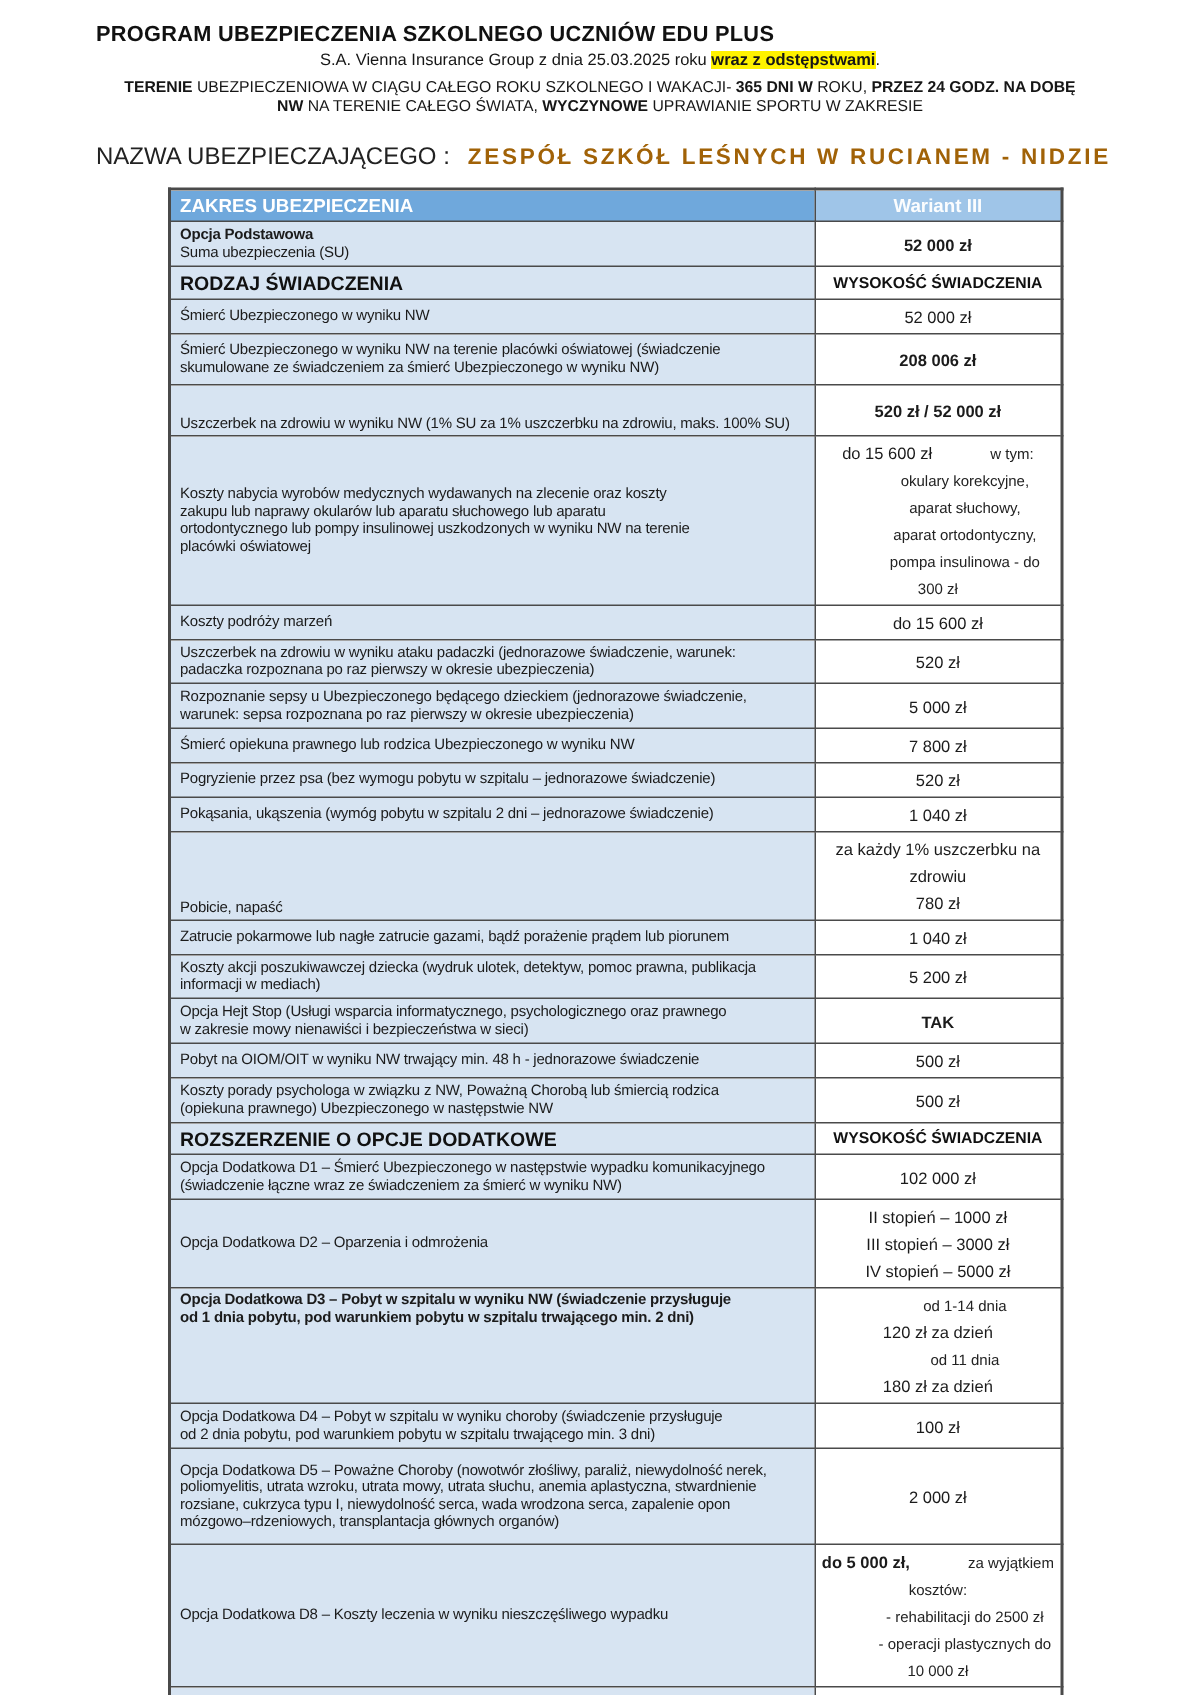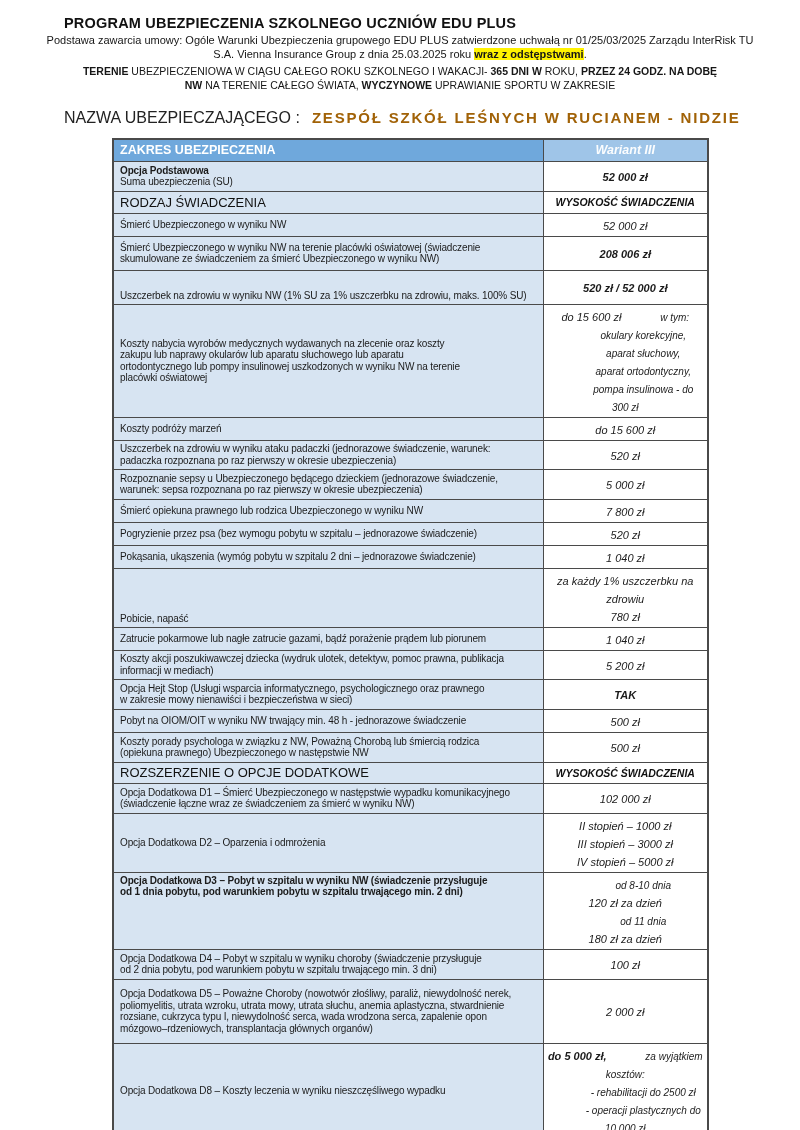--- a/index.html
+++ b/index.html
@@ -19,44 +19,43 @@
 
   table.benefits{
     margin:11px 0 0 112px;border-collapse:collapse;table-layout:fixed;width:595px;
     border:2px solid var(--border);
   }
   table.benefits col.c1{width:430px;}
   table.benefits col.c2{width:165px;}
   table.benefits td{border:1px solid var(--border);overflow:hidden;}
 
   td.cl{background:var(--rowblue);padding:2px 6px;vertical-align:middle;}
-  td.cr{background:#fff;text-align:center;vertical-align:middle;padding:2px 4px;font-style:italic;}
+  td.cr{background:#fff;text-align:center;vertical-align:middle;padding:2px 4px;}
   td.va-bottom{vertical-align:bottom;}
   td.va-top{vertical-align:top;font-weight:bold;}
 
   .ll{font-size:10px;line-height:11.5px;letter-spacing:-0.15px;}
   .ll.b{font-weight:bold;}
   .rl{text-align:center;}
   .v{font-size:11px;line-height:12.5px;}
   .vb{font-size:11px;line-height:12.5px;font-weight:bold;}
   .sm{font-size:10px;line-height:9.5px;color:#222;padding-left:36px;}
 
   tr.k-header td.cl{background:var(--blue);color:#fff;font-weight:bold;font-size:12.5px;padding:2px 6px;}
   tr.k-header td.cr{background:var(--blue2);color:rgba(255,255,255,.96);font-size:12.5px;font-weight:bold;}
-  tr.k-section td.cl{background:var(--rowblue);font-weight:normal;font-size:13px;color:#111;padding:2px 6px;}
+  tr.k-section td.cl{background:var(--rowblue);font-weight:bold;font-size:13px;color:#111;padding:2px 6px;}
   tr.k-section td.cr{background:#fff;font-weight:bold;font-size:10.5px;color:#111;}
 </style>
 </head>
 <body>
 
 <div class="doc" style="--blue: #6FA8DC; --blue2: #9FC5E8; --blue3: #A9C6E8; --rowblue: #D7E4F2; --yellow: #FFF200; --border: #4A4A4A;">
   <h1 class="doc-title">PROGRAM UBEZPIECZENIA SZKOLNEGO UCZNIÓW EDU PLUS</h1>
 
   <div class="basis">
-    <div>Podstawa zawarcia umowy: Ogóle Warunki Ubezpieczenia grupowego EDU PLUS zatwierdzone uchwałą nr 01/25/03/2025 Zarządu InterRisk TU</div>
     <div><span>S.A. Vienna Insurance Group z dnia 25.03.2025 roku </span><span class="hl">wraz z odstępstwami</span><span>.</span></div>
   </div>
 
   <div class="protection">
     <div><span class="b">TERENIE </span><span>UBEZPIECZENIOWA W CIĄGU CAŁEGO ROKU SZKOLNEGO I WAKACJI- </span><span class="b">365 DNI W </span><span>ROKU, </span><span class="b">PRZEZ 24 GODZ. NA DOBĘ</span></div>
     <div><span class="b">NW </span><span>NA TERENIE CAŁEGO ŚWIATA, </span><span class="b">WYCZYNOWE </span><span>UPRAWIANIE SPORTU W ZAKRESIE</span></div>
   </div>
 
   <div class="policy">
     <span class="policy-label">NAZWA UBEZPIECZAJĄCEGO :</span>
@@ -250,21 +249,21 @@
             <div class="rl"><span class="v">III stopień – 3000 zł</span></div>
             <div class="rl"><span class="v">IV stopień – 5000 zł</span></div>
           </td>
         </tr>
         <tr class="k-data" style="height: 60px;">
           <td class="cl va-top">
             <div class="ll">Opcja Dodatkowa D3 – Pobyt w szpitalu w wyniku NW (świadczenie przysługuje</div>
             <div class="ll">od 1 dnia pobytu, pod warunkiem pobytu w szpitalu trwającego min. 2 dni)</div>
           </td>
           <td class="cr">
-            <div class="rl"><span class="sm">od 8-10 dnia</span></div>
+            <div class="rl"><span class="sm">od 1-14 dnia</span></div>
             <div class="rl"><span class="v">120 zł za dzień</span></div>
             <div class="rl"><span class="sm">od 11 dnia</span></div>
             <div class="rl"><span class="v">180 zł za dzień</span></div>
           </td>
         </tr>
         <tr class="k-data" style="height: 30px;">
           <td class="cl">
             <div class="ll">Opcja Dodatkowa D4 – Pobyt w szpitalu w wyniku choroby (świadczenie przysługuje</div>
             <div class="ll">od 2 dnia pobytu, pod warunkiem pobytu w szpitalu trwającego min. 3 dni)</div>
           </td>

